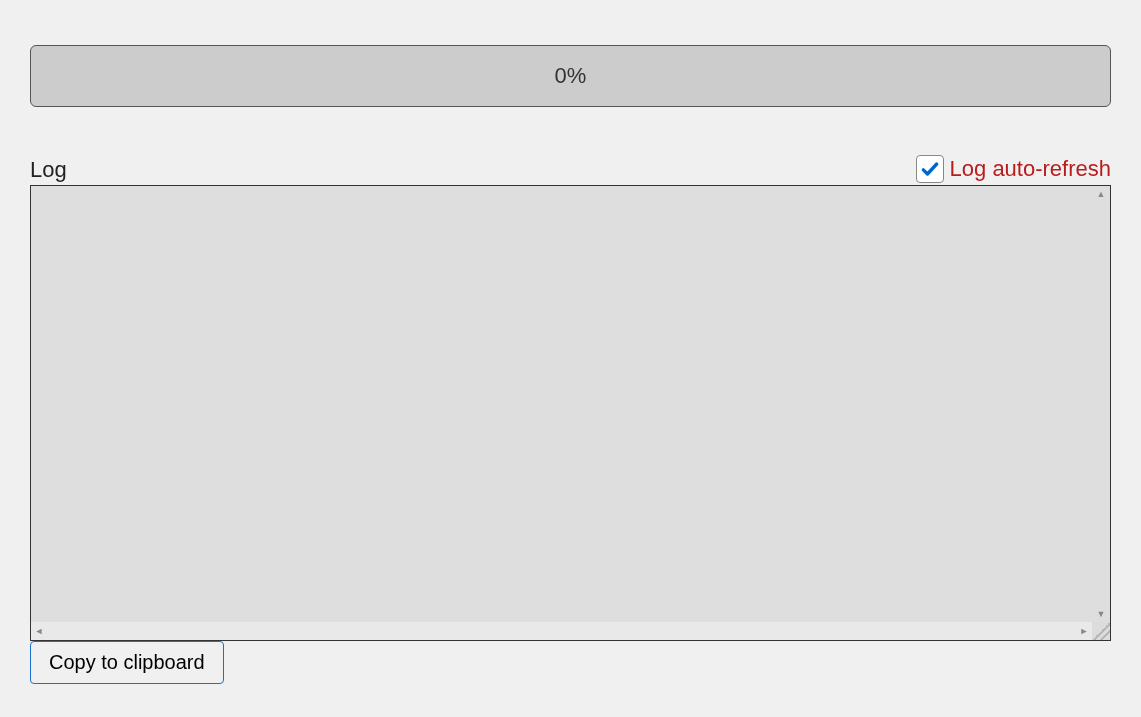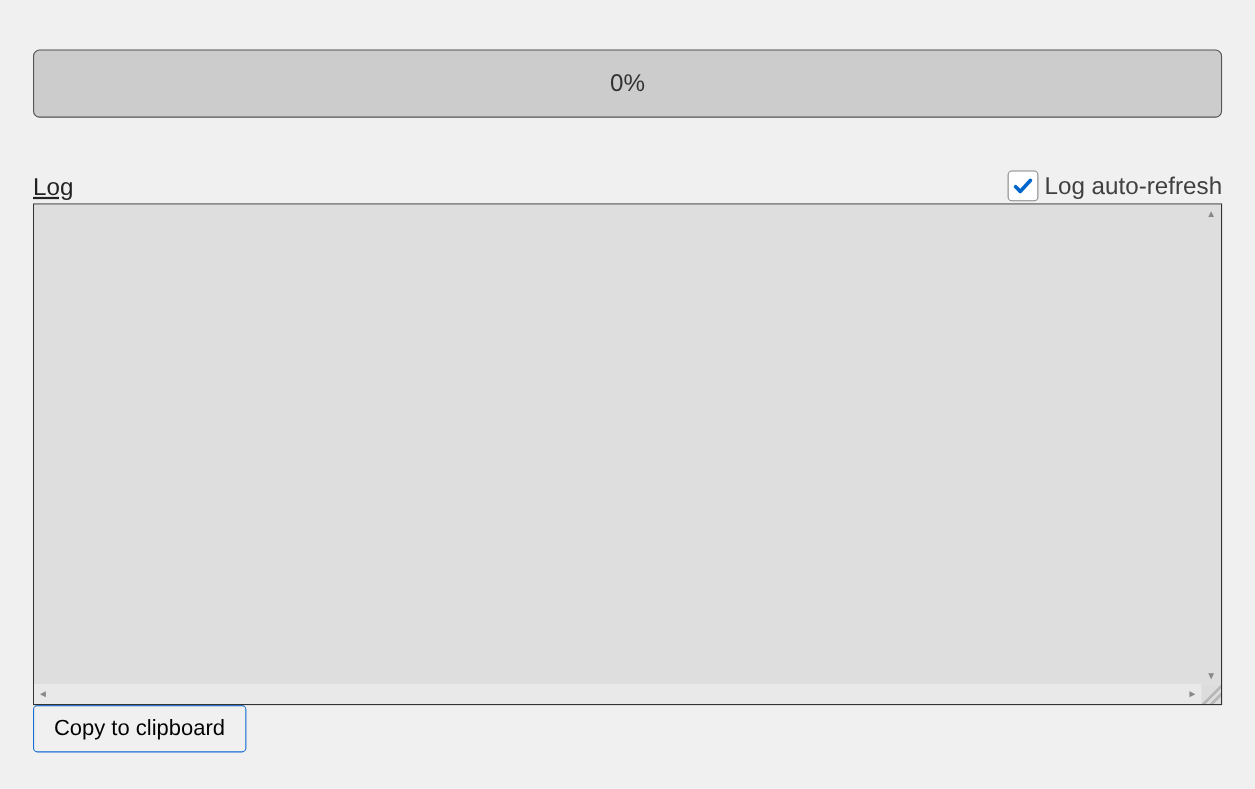--- a/index.html
+++ b/index.html
@@ -34,21 +34,20 @@
       display: flex;
       justify-content: space-between;
       align-items: flex-end;
       margin-top: 48px;
       width: 100%;
     }
 
     .log-label {
       font-size: 22px;
       color: #222;
-      text-decoration: underline;
     }
 
     .refresh-group {
       display: flex;
       align-items: center;
       gap: 6px;
     }
 
     .checkbox-wrap {
       width: 28px;
@@ -63,21 +62,21 @@
     }
 
     .checkbox-wrap svg {
       width: 20px;
       height: 20px;
       stroke: #0066cc;
     }
 
     .refresh-label {
       font-size: 22px;
-      color: #404040;
+      color: #b91c1c;
     }
 
     .log-area-container {
       width: 100%;
       height: 456px;
       border: 1px solid #333;
       background-color: #dedede;
       margin-top: 2px;
       position: relative;
       display: flex;

